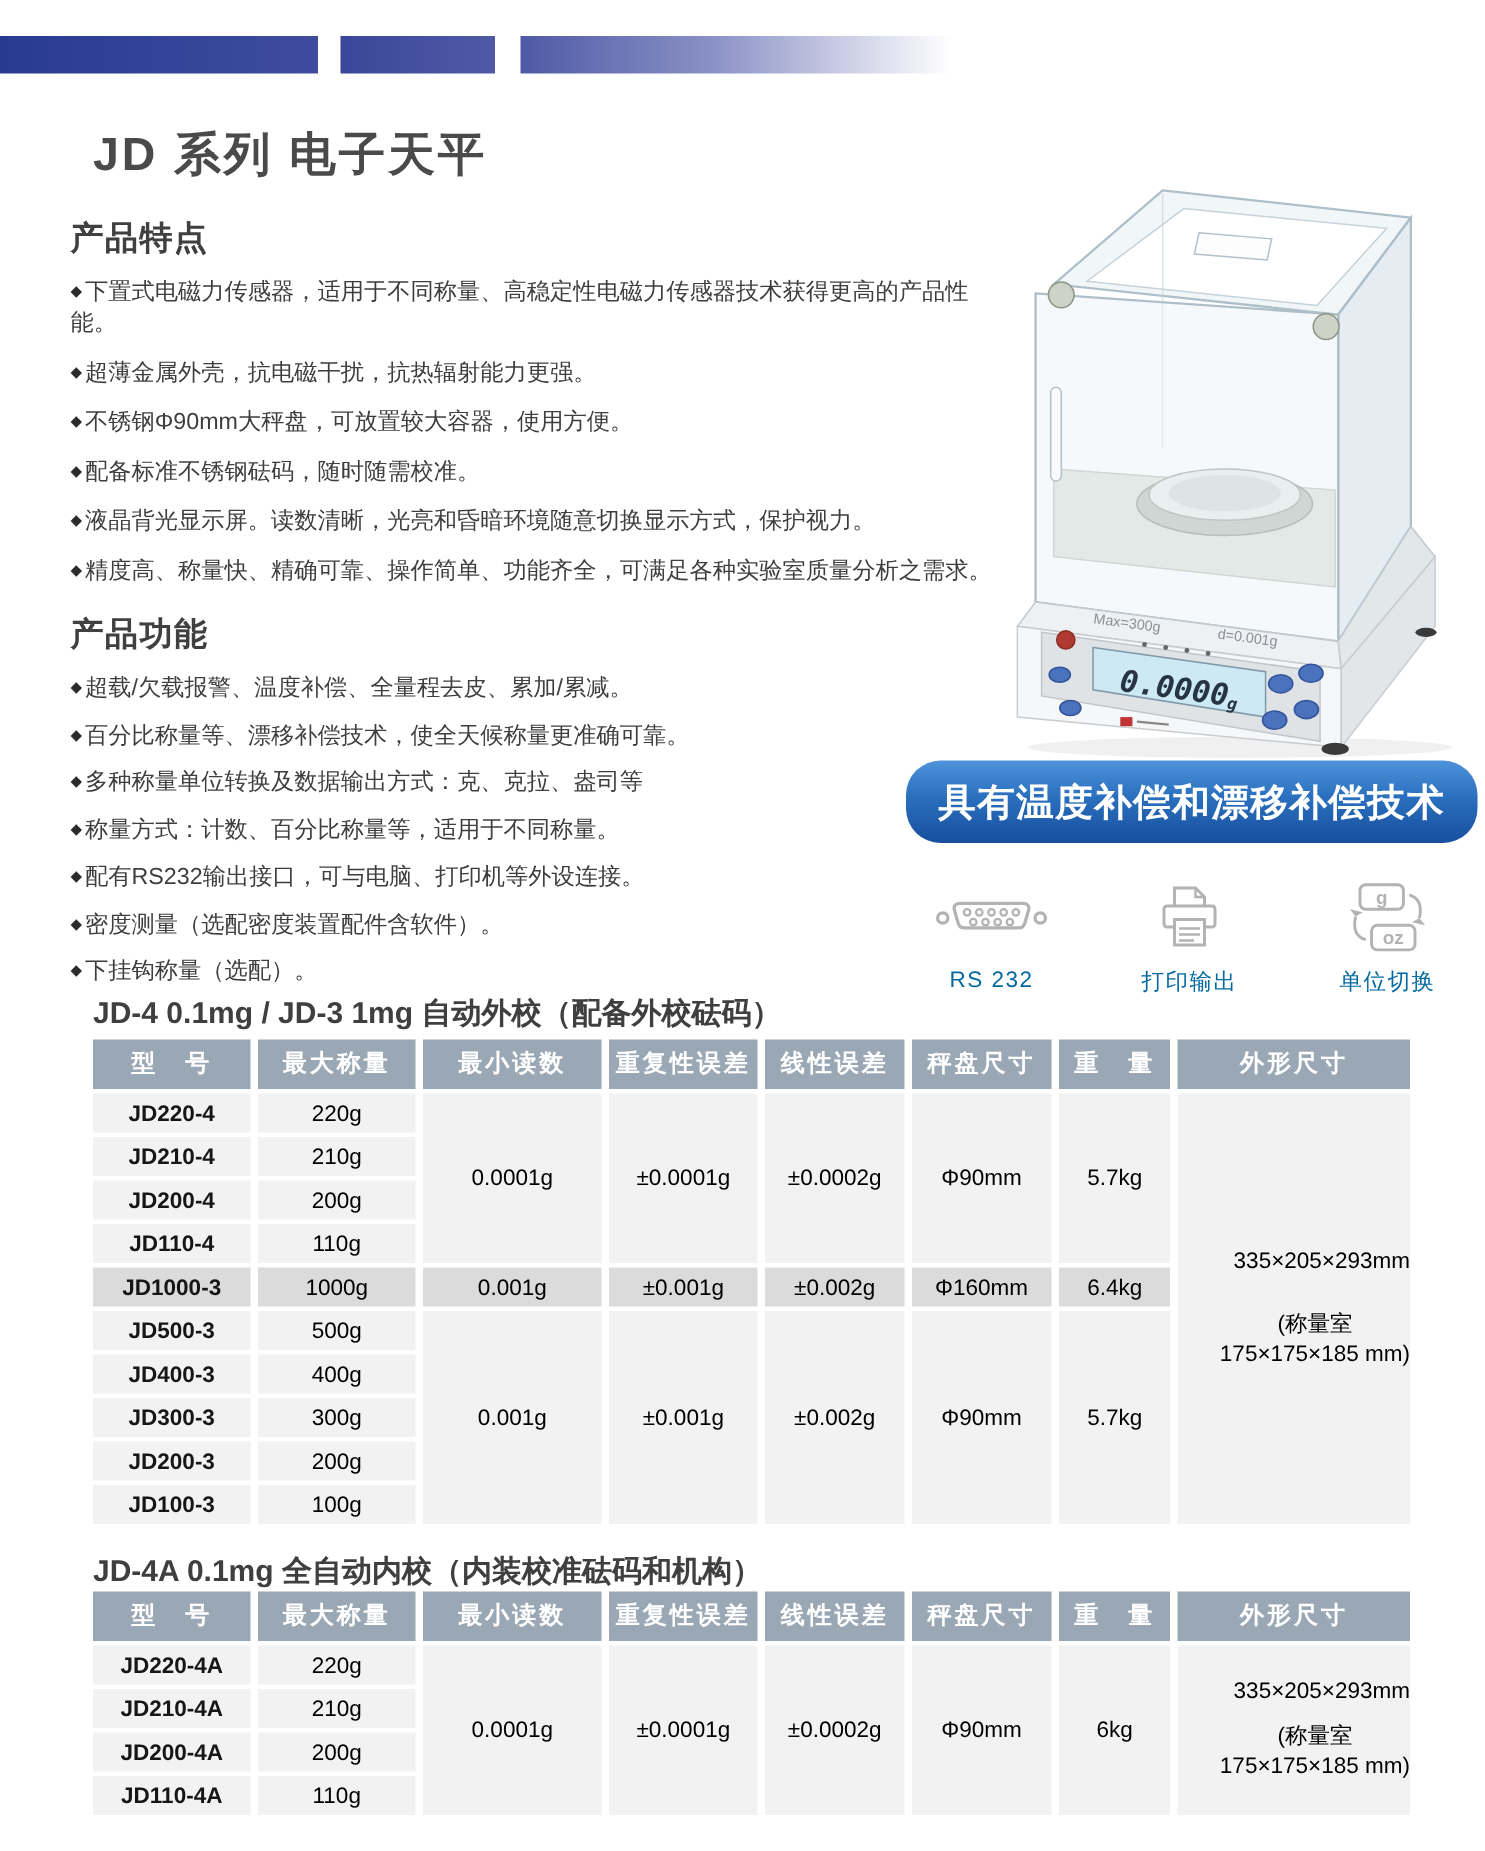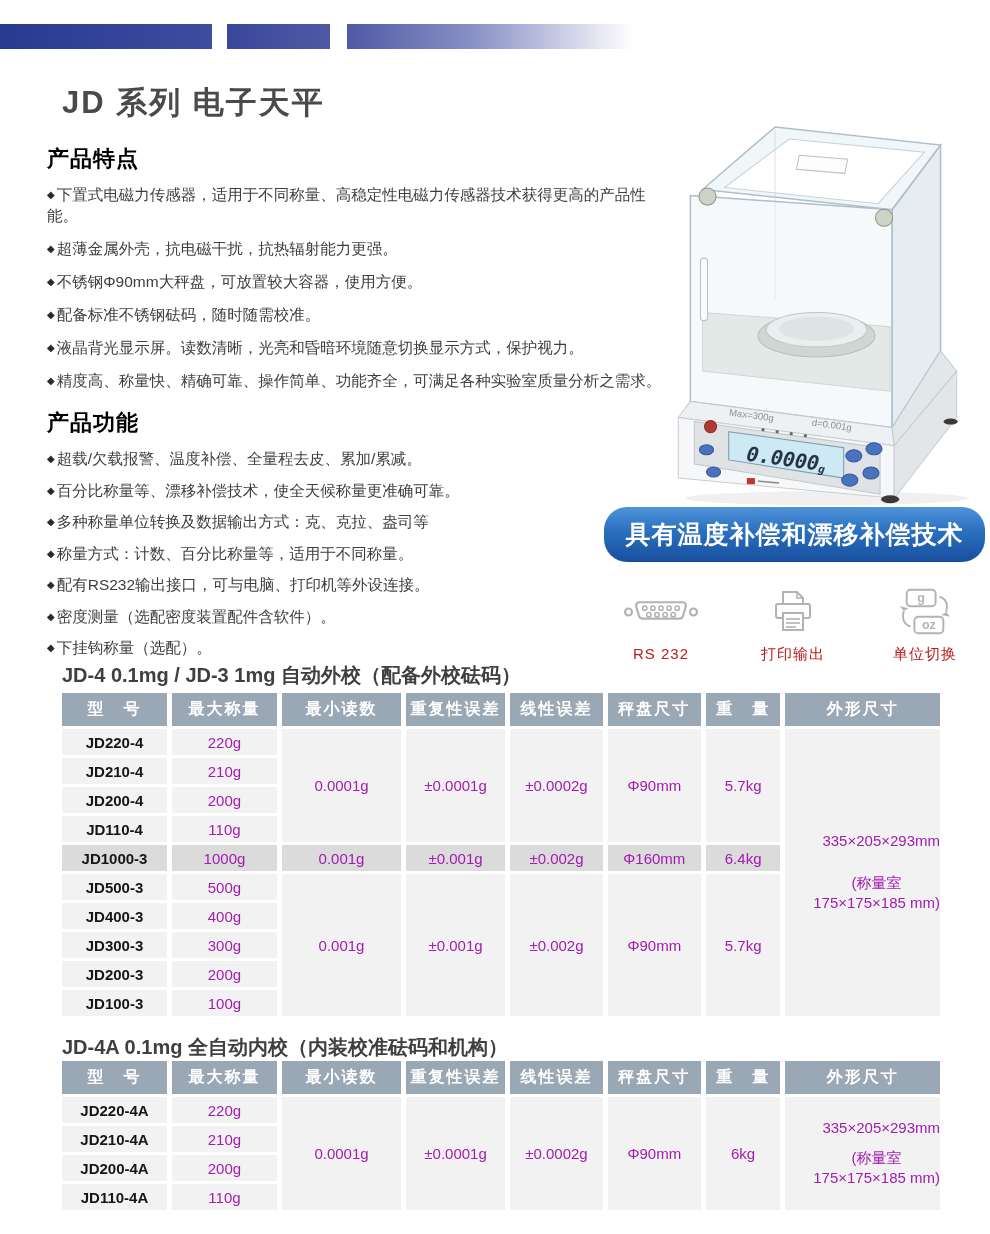--- a/index.html
+++ b/index.html
@@ -13,53 +13,53 @@
         background:linear-gradient(90deg,#3a4699,#4f5aa6);}
   .bar3{position:absolute;left:347px;top:24px;width:287px;height:25px;
         background:linear-gradient(90deg,#4f5aa6 0%,#8b92c6 45%,#ffffff 100%);}
 
   .title{position:absolute;left:62px;top:82px;font-size:31px;font-weight:bold;
          color:#4a4a4a;letter-spacing:2px;}
 
   .section{position:absolute;left:47px;width:615px;}
   .sec-feat{top:144px;}
   .sec-func{top:408px;width:570px;}
-  .sec-h{font-size:22px;font-weight:bold;color:#000000;letter-spacing:1px;}
+  .sec-h{font-size:22px;font-weight:bold;color:#404040;letter-spacing:1px;}
   .blist{list-style:none;margin:10px 0 0 0;padding:0;}
   .blist li{font-size:15.5px;color:#3e3e3e;line-height:21px;}
   .sec-feat .blist li{margin-bottom:12px;}
   .sec-func .blist li{margin-bottom:10.5px;}
   .blt{font-size:10px;margin-right:2px;vertical-align:2px;color:#2b2b2b;}
 
   
   .device{position:absolute;left:650px;top:96px;width:338px;height:410px;}
 
   
   .banner{position:absolute;left:604px;top:507px;width:381px;height:55px;border-radius:23px;
           background:linear-gradient(180deg,#4f93da 0%,#2a6fbe 45%,#174f9e 100%);
           color:#ffffff;font-size:25px;font-weight:bold;letter-spacing:1px;
           display:flex;align-items:center;justify-content:center;}
 
   
   .badges{position:absolute;left:598px;top:586px;width:390px;display:flex;justify-content:space-between;}
   .badge{width:126px;display:flex;flex-direction:column;align-items:center;}
   .badge svg{height:52px;}
-  .badge-label{margin-top:7px;font-size:15px;color:#b91c1c;letter-spacing:1px;}
+  .badge-label{margin-top:7px;font-size:15px;color:#0369a1;letter-spacing:1px;}
 
   
   .tcaption{position:absolute;left:62px;font-size:20px;font-weight:bold;color:#3f3f3f;}
   .cap1{top:662px;}
   .cap2{top:1034px;}
   .twrap1{position:absolute;left:57px;top:690px;}
   .twrap2{position:absolute;left:57px;top:1058px;}
   table.spec{border-collapse:separate;border-spacing:5px 3px;table-layout:fixed;width:888px;}
   table.spec th{background:#9aa7b4;color:#ffffff;font-size:16px;font-weight:bold;height:33px;
                 letter-spacing:2px;padding:0;}
   table.spec td{background:#f2f2f2;text-align:center;vertical-align:middle;font-size:15px;
-                color:#a21caf;height:26px;padding:0;}
+                color:#000000;height:26px;padding:0;}
   table.spec td.model{font-weight:bold;color:#161616;}
   table.spec tr.hl td{background:#dbdbdb;}
   td.dims{background:#f2f2f2;}
   .dimwrap{display:flex;flex-direction:column;align-items:flex-end;justify-content:center;}
   .dimsub{margin-top:24px;line-height:20px;}
 </style>
 </head>
 <body>
 
 <div class="page">

